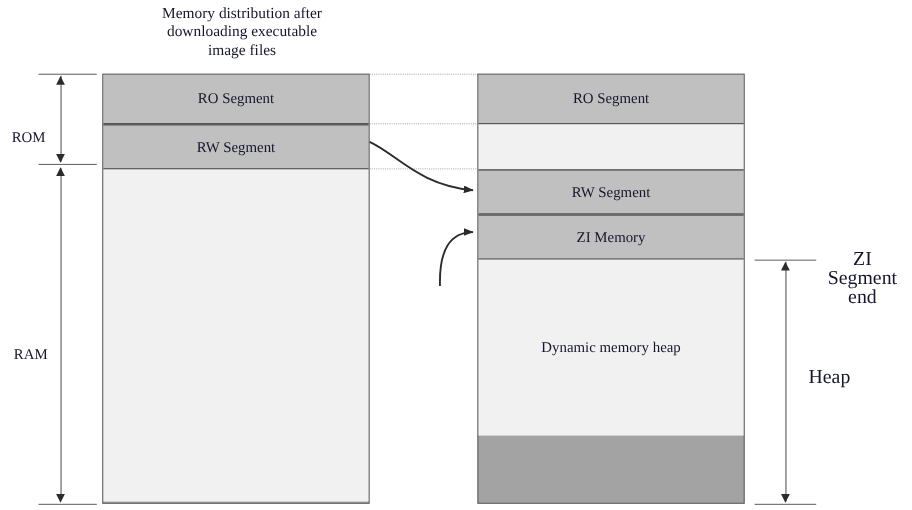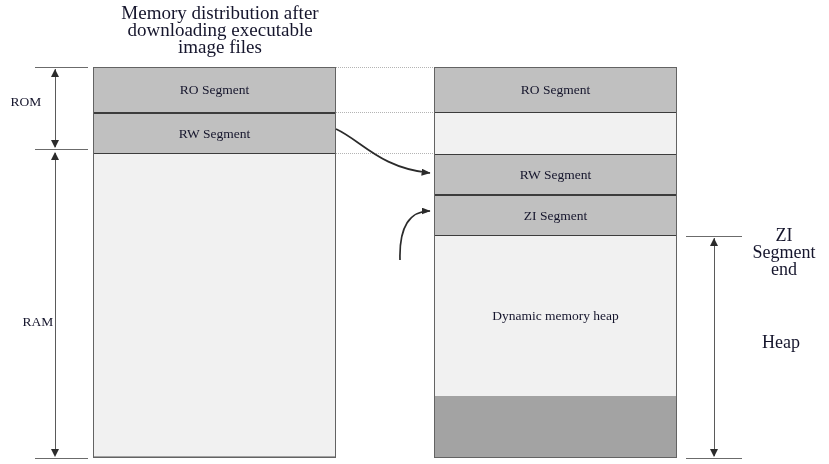--- a/index.html
+++ b/index.html
@@ -12,21 +12,21 @@
     width: 829px;
     height: 464px;
     background: #ffffff;
     font-family: "Liberation Serif", "DejaVu Serif", serif;
     color: #1a1a2e;
     overflow: hidden;
   }
   .title {
     position: absolute;
     text-align: center;
-    font-size: 19px;
+    font-size: 14px;
     line-height: 17px;
     color: #15152c;
     white-space: pre-line;
   }
   #title-left  { left: 118px; top: 4px;  width: 204px; }
   #title-right { left: 452px; top: 10px; width: 196px; }
 
   .mem-column {
     position: absolute;
     box-sizing: border-box;
@@ -138,45 +138,45 @@
   <div class="mem-column" id="col-left">
     <div class="seg shaded topless" id="l-ro">RO Segment</div>
     <div class="seg shaded" id="l-rw">RW Segment</div>
     <div class="seg plain" id="l-free"></div>
   </div>
 
   <div class="mem-column" id="col-right">
     <div class="seg shaded topless" id="r-ro">RO Segment</div>
     <div class="seg plain" id="r-gap"></div>
     <div class="seg shaded" id="r-rw">RW Segment</div>
-    <div class="seg shaded" id="r-zi">ZI Segment</div>
+    <div class="seg shaded" id="r-zi">ZI Memory</div>
     <div class="seg plain" id="r-heap">Dynamic memory heap</div>
   </div>
 
   <div class="tick" style="left:35px; top:67px; width:53px;"></div>
   <div class="vline" style="left:55px; top:69px; height:78px;"></div>
   <div class="arrowhead arrow-up" style="left:50.5px; top:69px;"></div>
   <div class="arrowhead arrow-down" style="left:50.5px; top:140px;"></div>
   <div class="tick" style="left:35px; top:149px; width:53px;"></div>
-  <div class="dim-label" style="left:2px; top:94px; width:48px;font-family:Liberation Serif, serif;">ROM</div>
+  <div class="dim-label" style="left:2px; top:117px; width:48px;font-family:Liberation Serif, serif;">ROM</div>
 
   <div class="vline" style="left:55px; top:153px; height:301px;"></div>
   <div class="arrowhead arrow-up" style="left:50.5px; top:152px;"></div>
   <div class="arrowhead arrow-down" style="left:50.5px; top:449px;"></div>
   <div class="tick" style="left:35px; top:458px; width:53px;"></div>
-  <div class="dim-label" style="left:14px; top:314px; width:48px;">RAM</div>
+  <div class="dim-label" style="left:4px; top:314px; width:48px;">RAM</div>
 
   <div class="tick" style="left:686px; top:236px; width:56px;"></div>
   <div class="vline" style="left:714px; top:238px; height:218px;"></div>
   <div class="arrowhead arrow-up" style="left:709.5px; top:238px;"></div>
   <div class="arrowhead arrow-down" style="left:709.5px; top:449px;"></div>
   <div class="tick" style="left:686px; top:458px; width:56px;"></div>
   <div class="side-label" style="left:740px; top:227px; width:88px;">ZI
 Segment end</div>
-  <div class="side-label" style="left:751px; top:334px; width:60px;">Heap</div>
+  <div class="side-label" style="left:724px; top:334px; width:60px;">Heap</div>
 
   <svg id="connectors" viewBox="0 0 829 464">
     <defs>
       <marker id="arrowTip" markerWidth="9" markerHeight="7" refX="8.4" refY="3.5" orient="auto" markerUnits="userSpaceOnUse">
         <path d="M0,0 L9,3.5 L0,7 Z" fill="#2b2b2b"></path>
       </marker>
     </defs>
     <path d="M336,129 C362,141 380,168 430,173" fill="none" stroke="#2b2b2b" stroke-width="1.7" marker-end="url(#arrowTip)"></path>
     <path d="M400,260 C399,226 410,211 430,211" fill="none" stroke="#2b2b2b" stroke-width="1.7" marker-end="url(#arrowTip)"></path>
   </svg>

